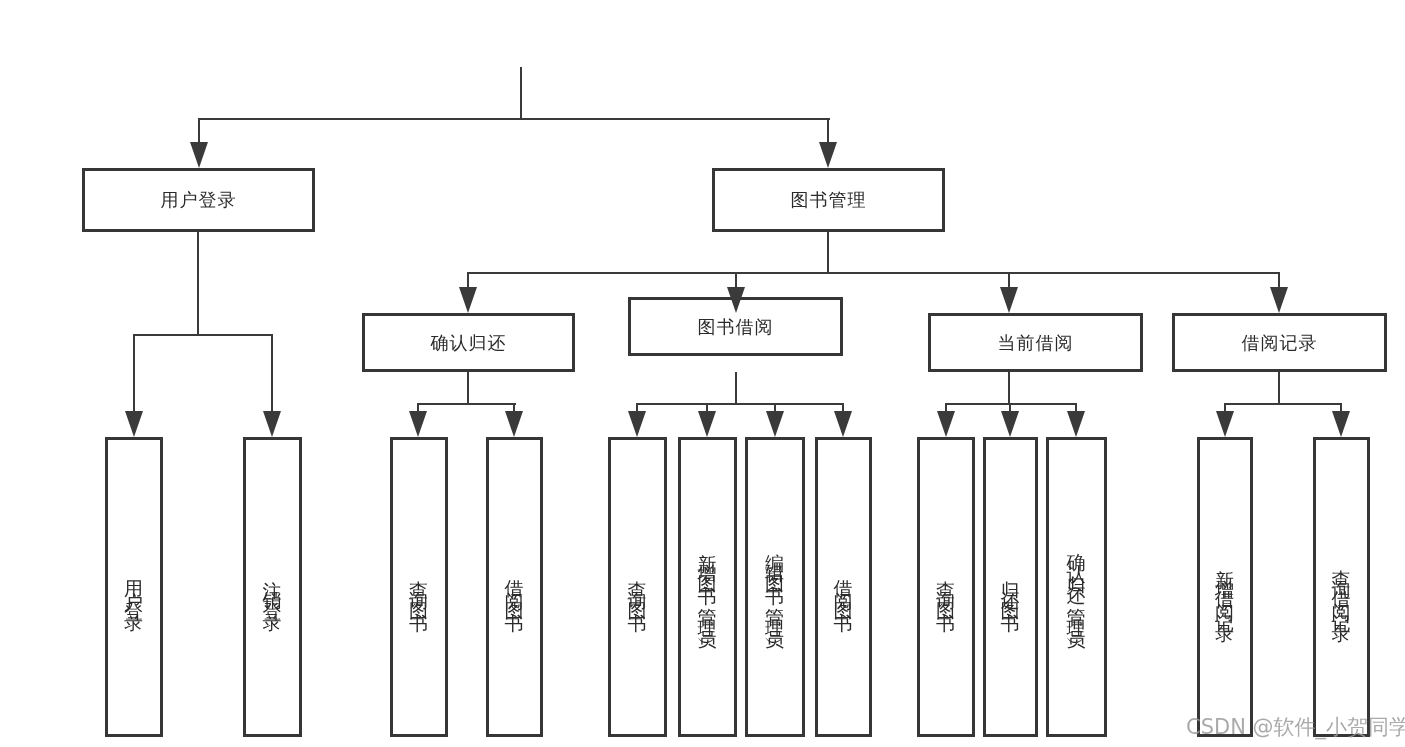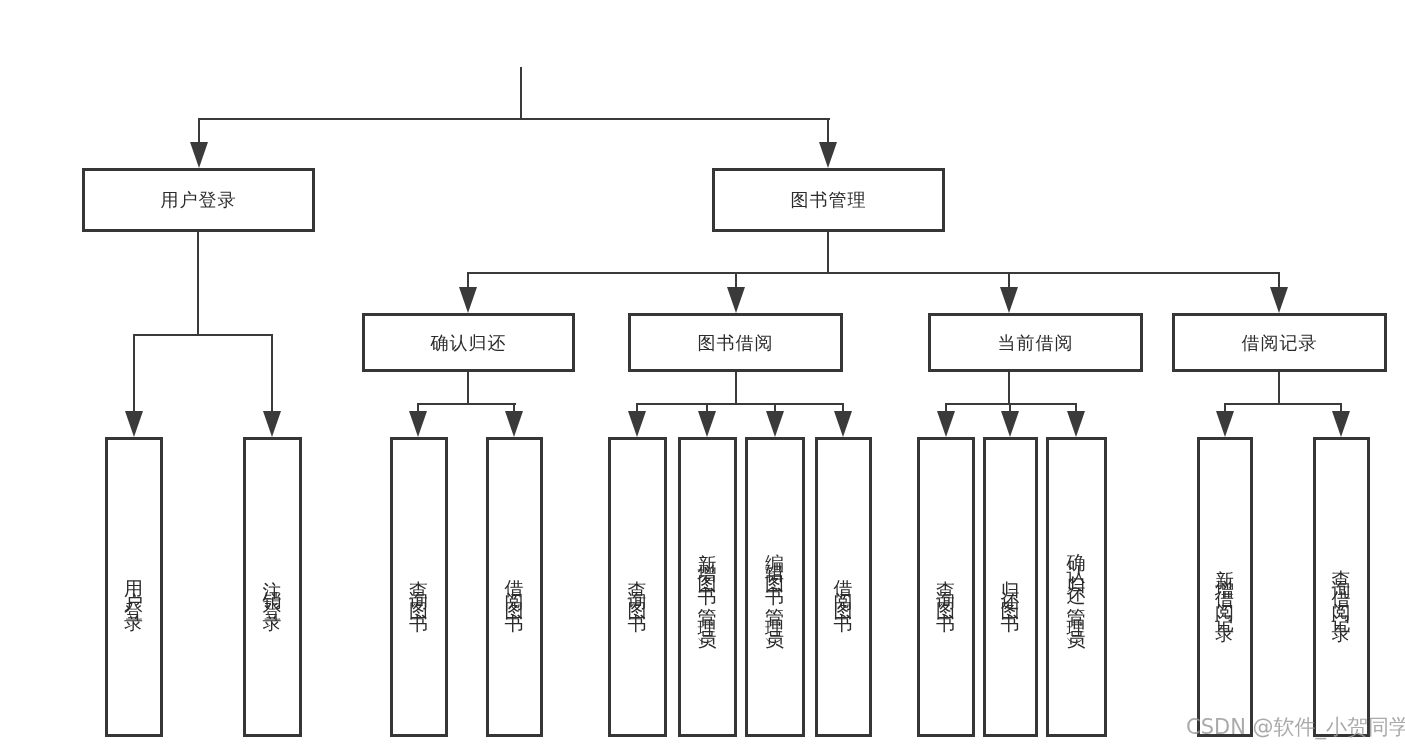--- a/index.html
+++ b/index.html
@@ -44,21 +44,21 @@
   </div>
 
   <div class="node" style="left:712px;top:168px;width:233px;height:64px;">
     <span>图书管理</span>
   </div>
 
   <div class="node" style="left:362px;top:313px;width:213px;height:59px;">
     <span>确认归还</span>
   </div>
 
-  <div class="node" style="left:628px;top:313px;width:215px;height:59px;">
+  <div class="node" style="left:628px;top:297px;width:215px;height:59px;">
     <span>图书借阅</span>
   </div>
 
   <div class="node" style="left:928px;top:313px;width:215px;height:59px;">
     <span>当前借阅</span>
   </div>
 
   <div class="node" style="left:1172px;top:313px;width:215px;height:59px;">
     <span>借阅记录</span>
   </div>

